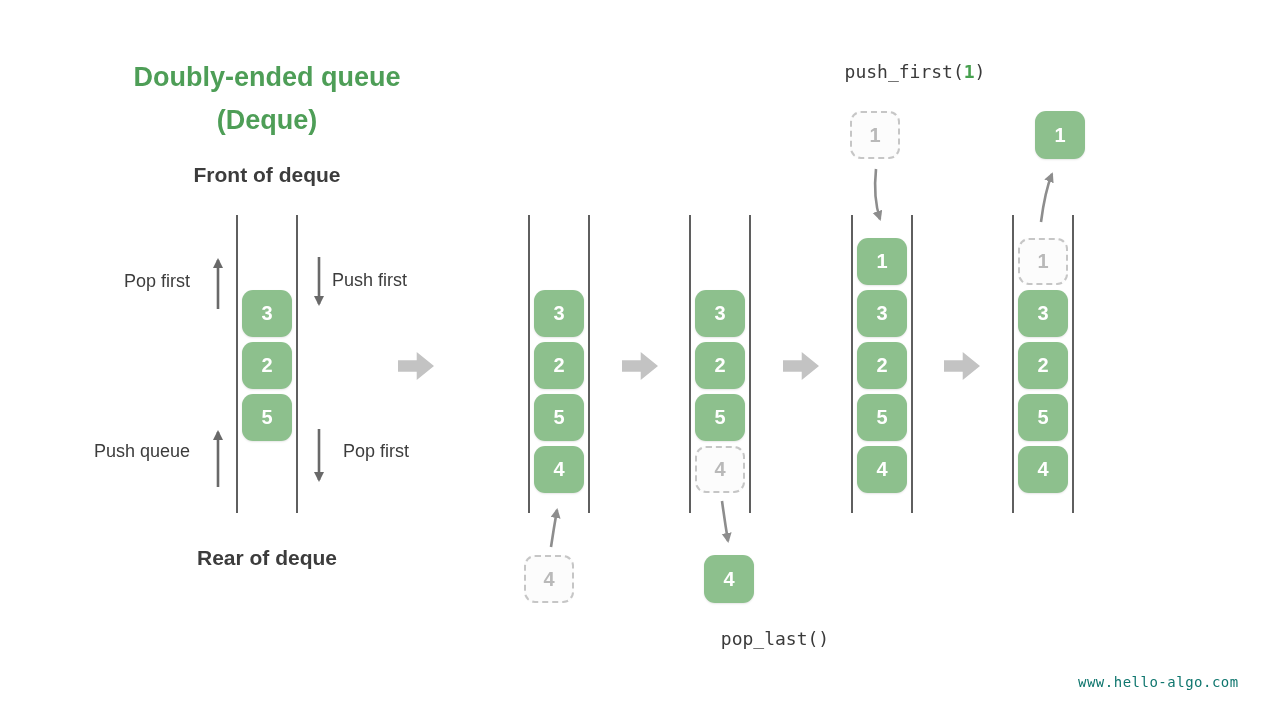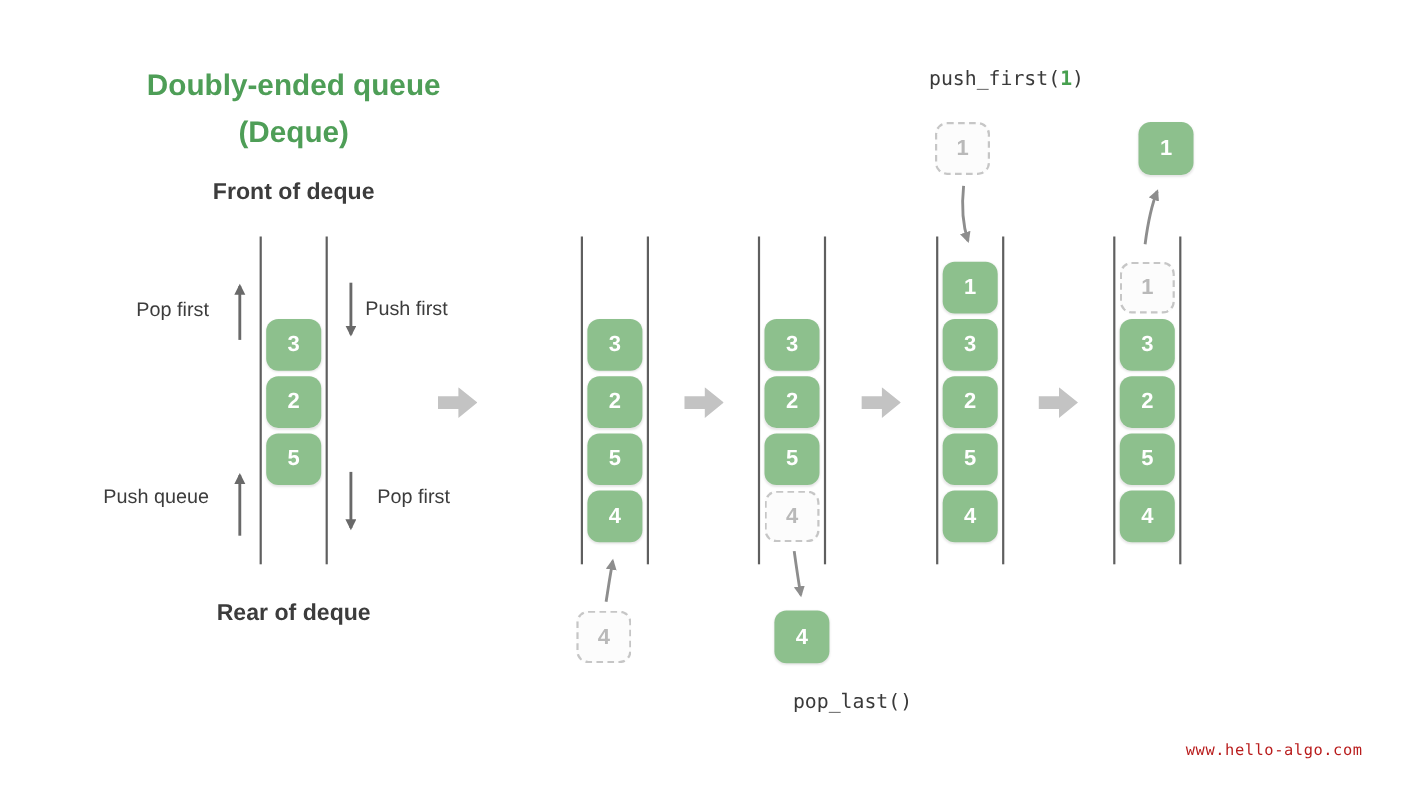--- a/index.html
+++ b/index.html
@@ -22,21 +22,21 @@
   .align-right{text-align:right;}
   .fn-label{
     position:absolute;width:280px;text-align:center;white-space:nowrap;
     font-family:"DejaVu Sans Mono","Liberation Mono",monospace;
     font-size:18px;font-weight:500;color:#3a3a3a;letter-spacing:0px;
   }
   .fn-label .arg{color:#47a04f;font-weight:700;}
   .watermark{
     position:absolute;left:1078px;top:674px;
     font-family:"DejaVu Sans Mono","Liberation Mono",monospace;
-    font-size:14px;color:#b91c1c;letter-spacing:0.5px;
+    font-size:14px;color:#0f766e;letter-spacing:0.5px;
   }
   
   .vline{
     position:absolute;top:215px;width:2px;height:298px;background:#5f5f5f;
   }
   
   .cell{
     position:absolute;width:50px;height:47px;border-radius:11px;
     background:#8dc08d;color:#ffffff;font-size:20px;font-weight:700;
     line-height:47px;text-align:center;box-sizing:border-box;

